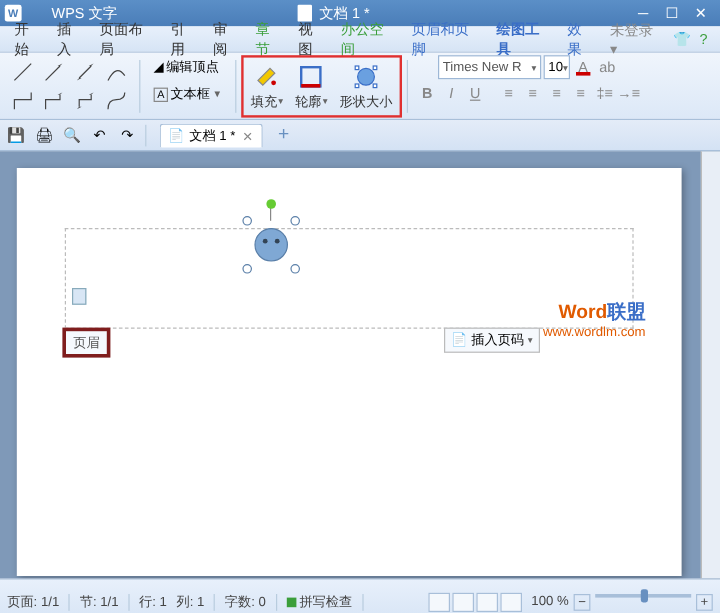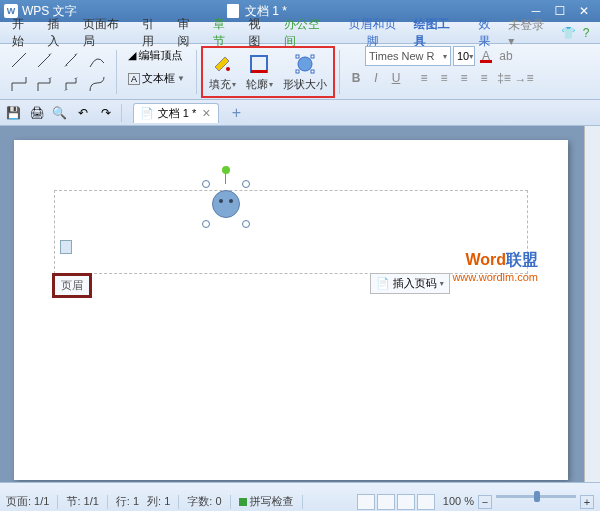--- a/index.html
+++ b/index.html
@@ -1,29 +1,29 @@
 <!DOCTYPE html>
 <html><head>
 <meta charset="utf-8">
 <style>
 * { margin: 0; padding: 0; box-sizing: border-box; font-family: "Microsoft YaHei", sans-serif; }
 body { width: 600px; height: 511px; background: #fff; font-size: 12px; overflow: hidden; }
 
 .titlebar { height: 22px; background: linear-gradient(#5b8fc7, #4a7db8); display: flex; align-items: center; padding: 0 4px; color: #fff; }
 .titlebar .logo { width: 14px; height: 14px; background: #fff; color: #4a7db8; font-weight: bold; font-size: 9px; display: flex; align-items: center; justify-content: center; border-radius: 2px; margin-right: 4px; }
-.titlebar .apptitle { font-size: 12px; }
+.titlebar .apptitle { font-size: 12px; margin-left: 21px; }
 .titlebar .docname { margin-left: 150px; font-size: 12px; }
 .titlebar .docicon { width: 12px; height: 14px; background: #fff; margin-right: 3px; display: inline-block; vertical-align: middle; border-radius: 1px; }
 .titlebar .spacer { flex: 1; }
 .titlebar .winbtn { width: 24px; height: 18px; display: flex; align-items: center; justify-content: center; cursor: pointer; }
 
 .menubar { height: 22px; background: linear-gradient(#e8f0fb, #d6e4f5); border-bottom: 1px solid #a8bfd9; display: flex; align-items: center; padding: 0 6px; font-size: 12px; }
 .menubar .menuitem { padding: 2px 6px; cursor: pointer; color: #333; }
 .menubar .menuitem.green { color: #3a9e3a; }
-.menubar .menuitem.blue { color: #3a6ec7; text-align: center; }
+.menubar .menuitem.blue { color: #3a6ec7; }
 .menubar .menuitem.active { color: #3a6ec7; font-weight: bold; }
 .menubar .login { margin-left: auto; color: #888; padding: 2px 6px; }
 .menubar .smallicon { width: 16px; height: 16px; margin-left: 2px; display: flex; align-items: center; justify-content: center; }
 
 .ribbon { height: 56px; background: linear-gradient(#f0f5fc, #dce8f7); border-bottom: 1px solid #a8bfd9; display: flex; align-items: center; padding: 2px 4px; gap: 2px; }
 .ribbon .group { display: flex; align-items: center; height: 100%; padding: 0 3px; }
 .ribbon .sep { width: 1px; height: 44px; background: #b8ccde; margin: 0 2px; }
 
 .connectors { display: grid; grid-template-columns: repeat(4, 24px); grid-template-rows: repeat(2, 22px); gap: 2px; }
 .connectors .cbtn { width: 24px; height: 22px; display: flex; align-items: center; justify-content: center; cursor: pointer; }

